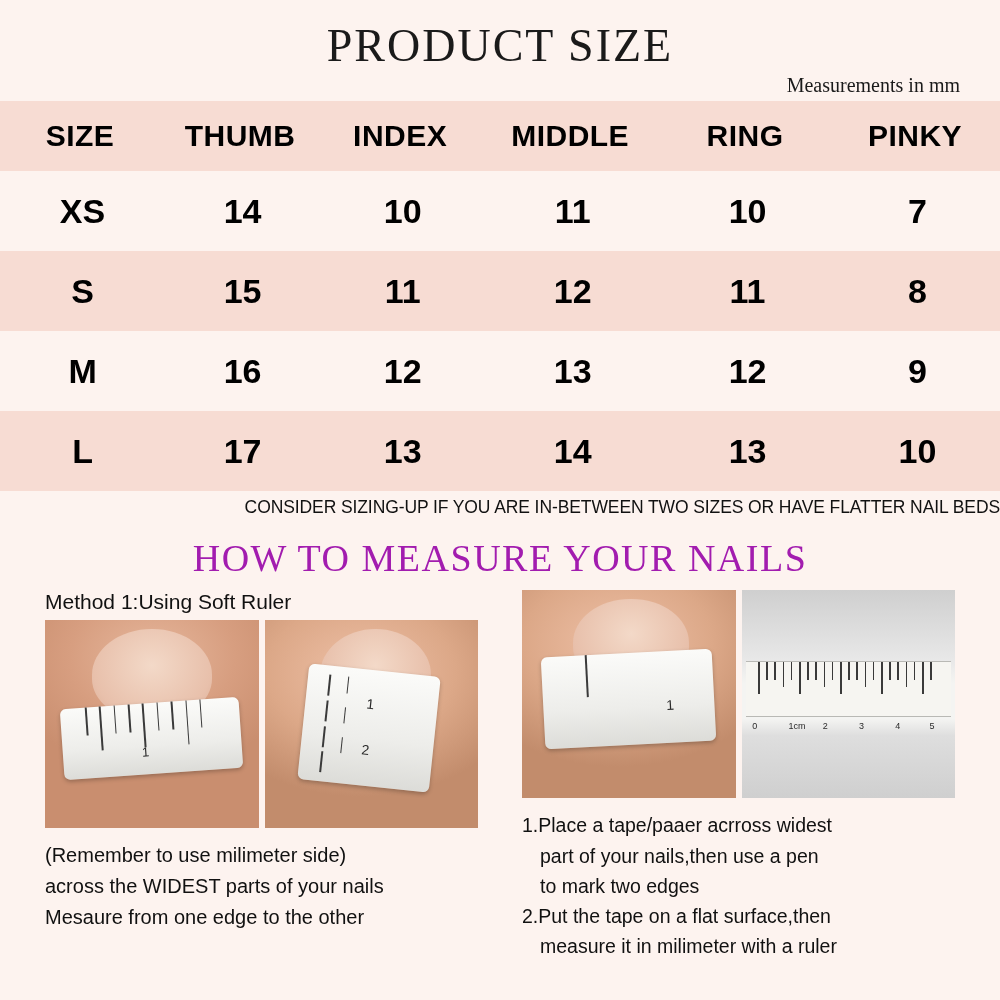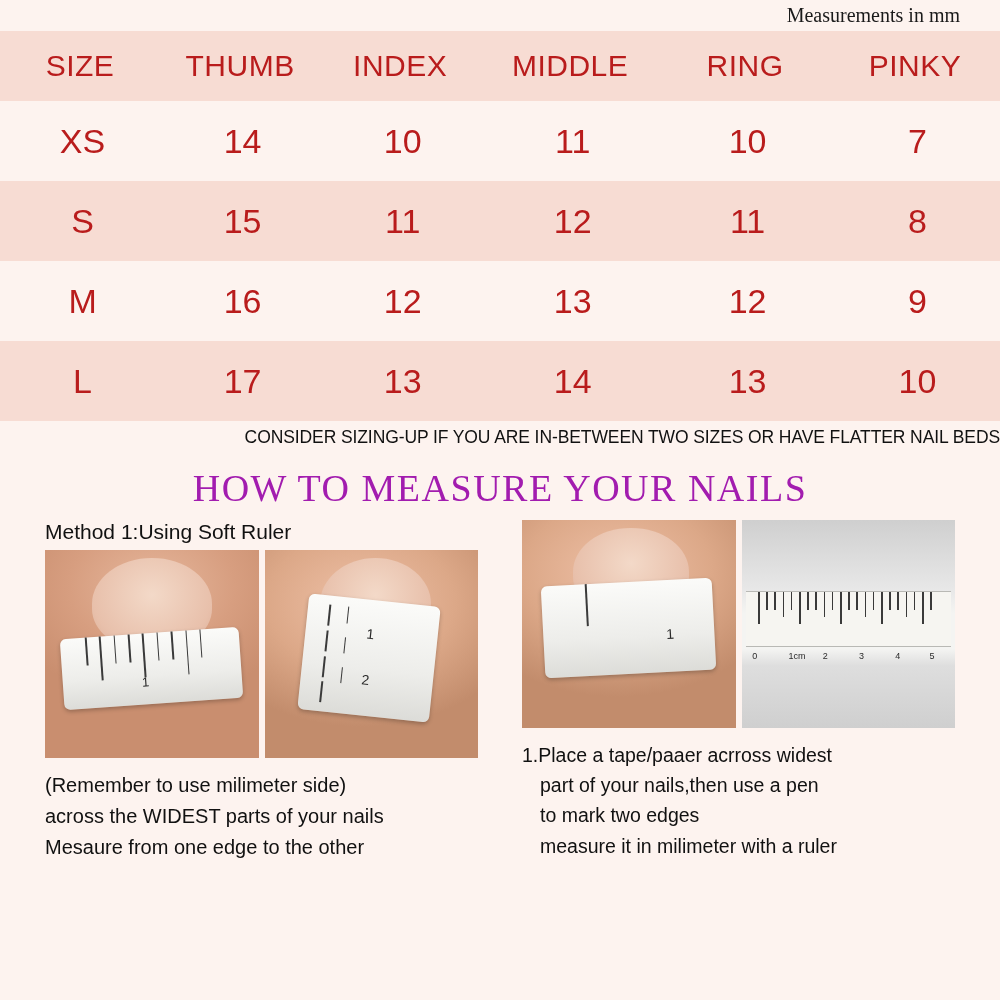--- a/index.html
+++ b/index.html
@@ -42,22 +42,22 @@
 
   
   .size-table {
     width: 1000px;
     border-collapse: collapse;
     margin-top: 4px;
     table-layout: fixed;
   }
   .size-table th, .size-table td {
     text-align: center;
-    font-weight: normal;
-    color: #b91c1c;
+    font-weight: bold;
+    color: #000000;
     margin-top: 8px;
   }
   .size-table th {
     font-size: 30px;
     height: 68px;
     letter-spacing: 0.5px;
   }
   .size-table tr.head {
     background: #f7dcd3;
   }
@@ -203,20 +203,21 @@
   .m1-notes .ln:nth-child(1) { text-align: left; }
   .m2-notes { font-size: 19.5px; }
   .m2-notes .num { display: block; }
   .m2-notes .ind { display: block; padding-left: 18px; }
 </style>
 </head>
 <body>
 
 <div class="page">
 
+  <div class="main-title">PRODUCT SIZE</div>
   <div class="measure-note">Measurements in mm</div>
 
   <table class="size-table">
     <tbody>
         <tr class="head">
       <th class="col-size">SIZE</th>
       <th class="col-thumb">THUMB</th>
       <th class="col-index">INDEX</th>
       <th class="col-middle">MIDDLE</th>
       <th class="col-ring">RING</th>
@@ -358,18 +359,19 @@
           <span class="ruler-num" style="left:55%;top:63%;">3</span>
           <span class="ruler-num" style="left:72%;top:63%;">4</span>
           <span class="ruler-num" style="left:88%;top:63%;">5</span>
         </div>
 
       </div>
       <div class="method-notes m2-notes">
         <span class="num">1.Place a tape/paaer acrross widest</span>
         <span class="ind">part of your nails,then use a pen</span>
         <span class="ind">to mark two edges</span>
+        <span class="num">2.Put the tape on a flat surface,then</span>
         <span class="ind">measure it in milimeter with a ruler</span>
       </div>
     </div>
 
   </div>
 </div>
 
 </body></html>

